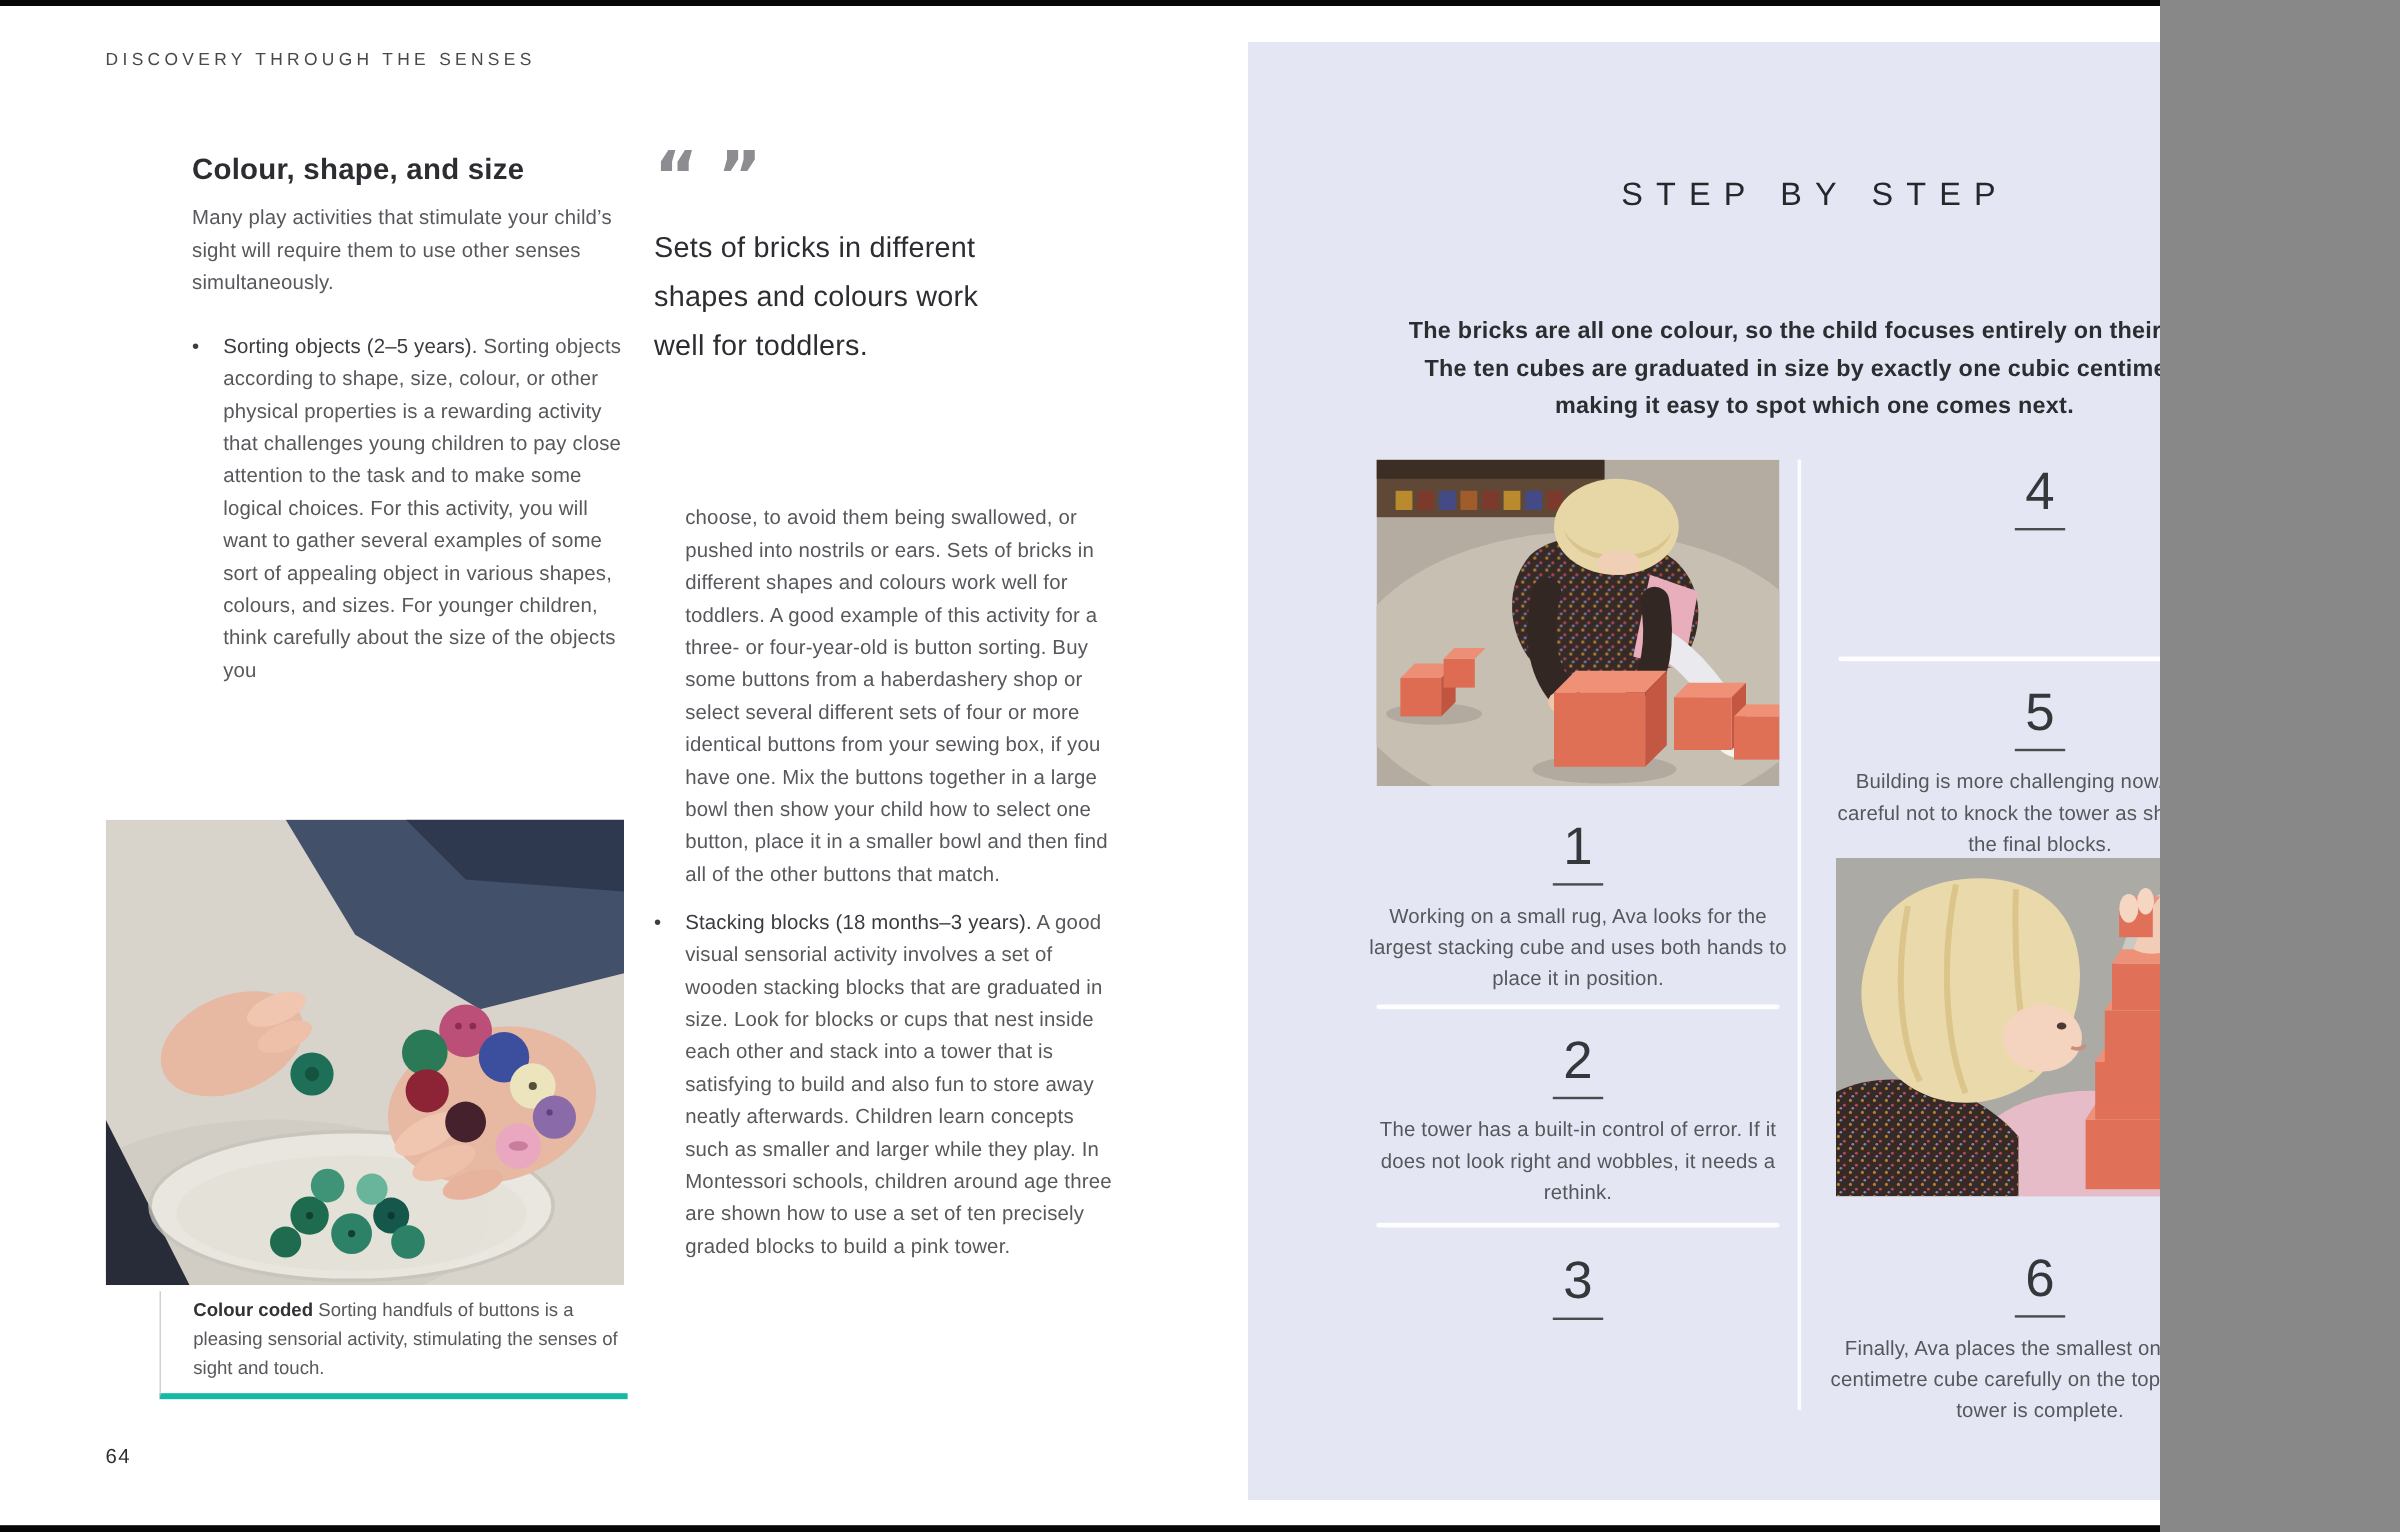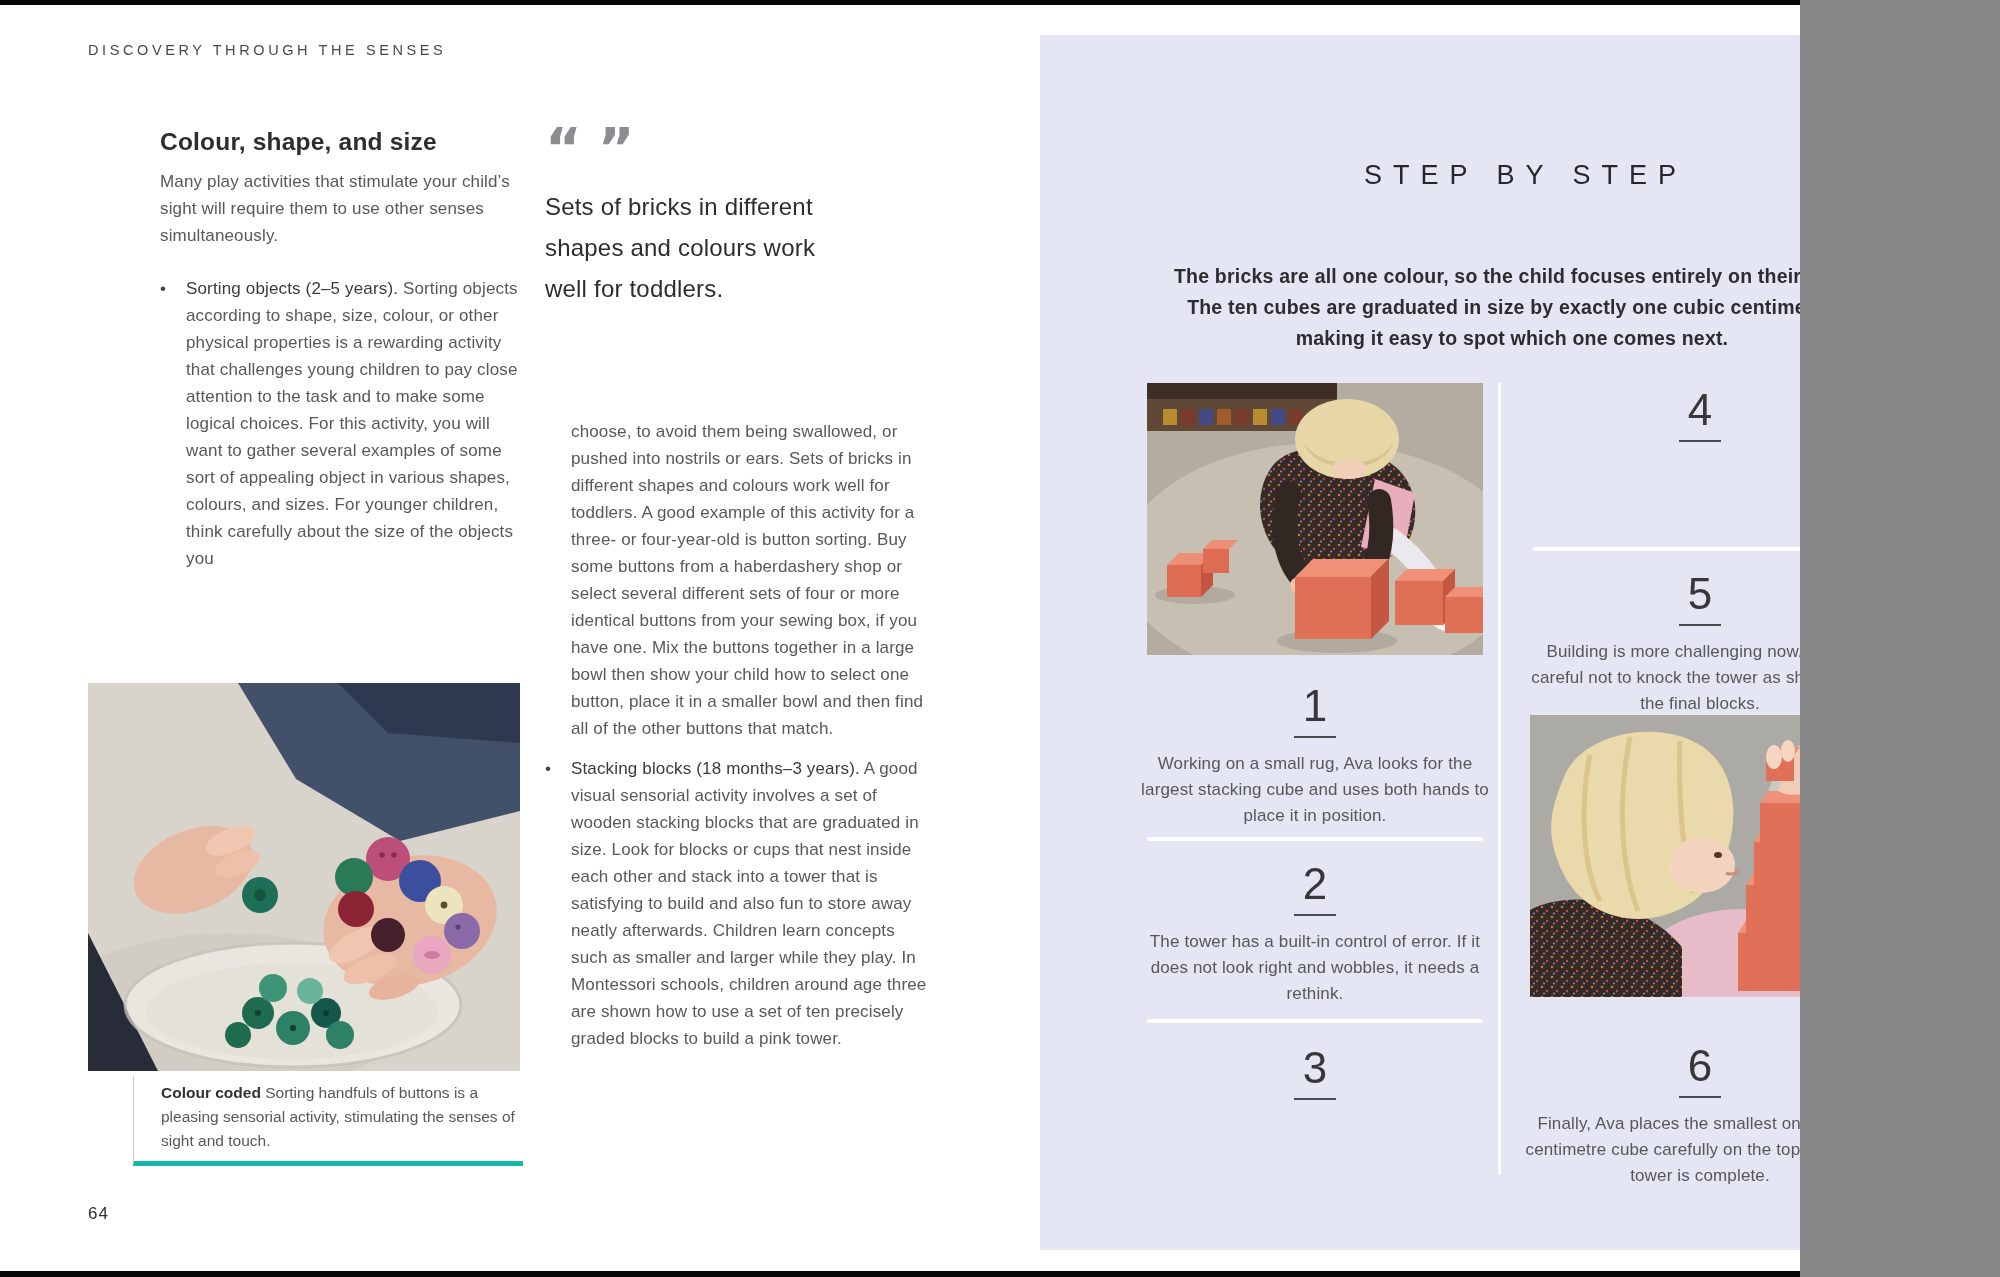--- a/index.html
+++ b/index.html
@@ -40,21 +40,21 @@
   .caption-box{
     position:absolute;left:133px;top:1076px;width:390px;height:90px;box-sizing:border-box;
     border-left:1px solid #c7c6c4;border-bottom:5px solid #14b8a6;padding:5px 0 0 27px;
   }
   .caption-box p{margin:0;font-size:15.5px;line-height:24px;color:#57585c;}
   .caption-box .cap-label{font-weight:700;color:#313236;}
 
   
   .panel{position:absolute;left:1040px;top:35px;width:945px;height:1215px;background:#e4e7f3;}
   .panel .kicker{
-    position:absolute;top:112px;left:0;width:100%;text-align:center;margin:13px;
+    position:absolute;top:112px;left:0;width:100%;text-align:center;margin:0;
     font-size:27px;font-weight:500;letter-spacing:11px;color:#26272b;
   }
   .panel .ptitle{
     position:absolute;top:156px;left:0;width:100%;text-align:center;margin:0;
     font-size:31px;font-weight:800;letter-spacing:7px;color:#1f2024;
   }
   .panel .pintro{
     position:absolute;top:226px;left:122px;width:700px;text-align:center;margin:0;
     font-size:19.5px;line-height:31px;font-weight:700;color:#2c2d31;letter-spacing:.2px;
   }

